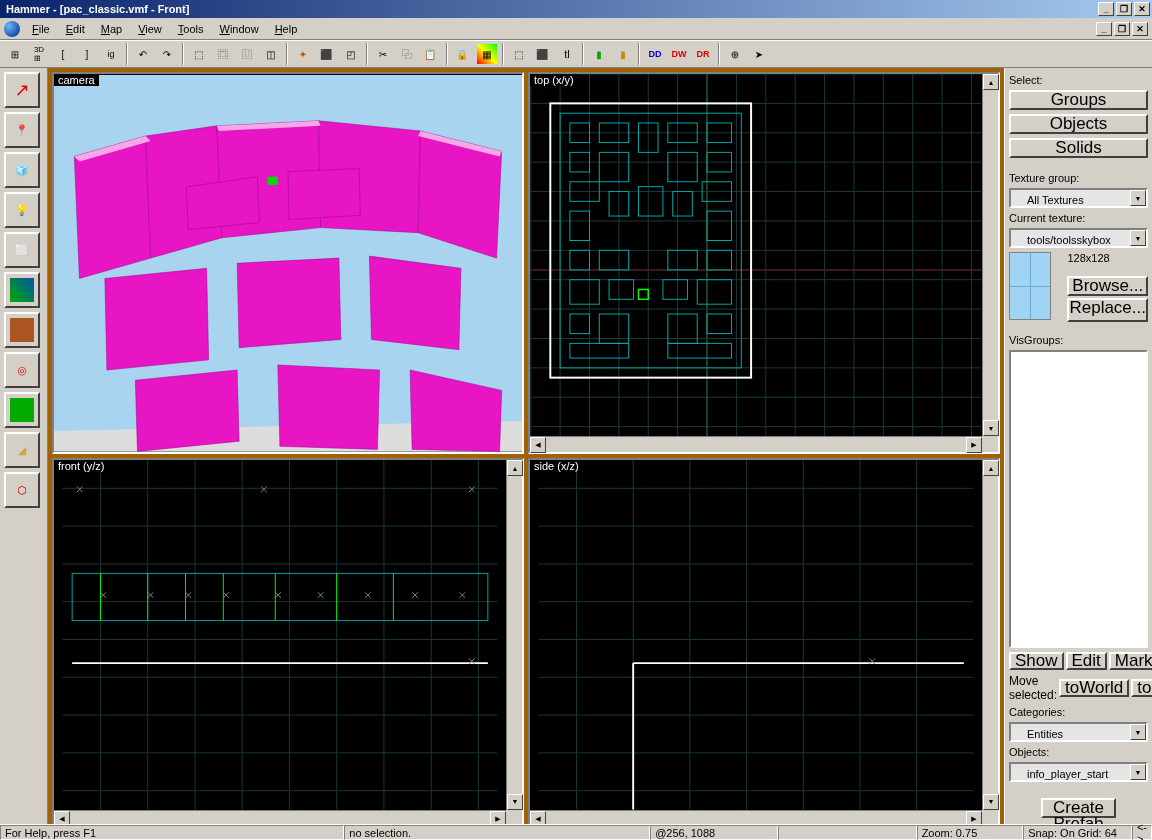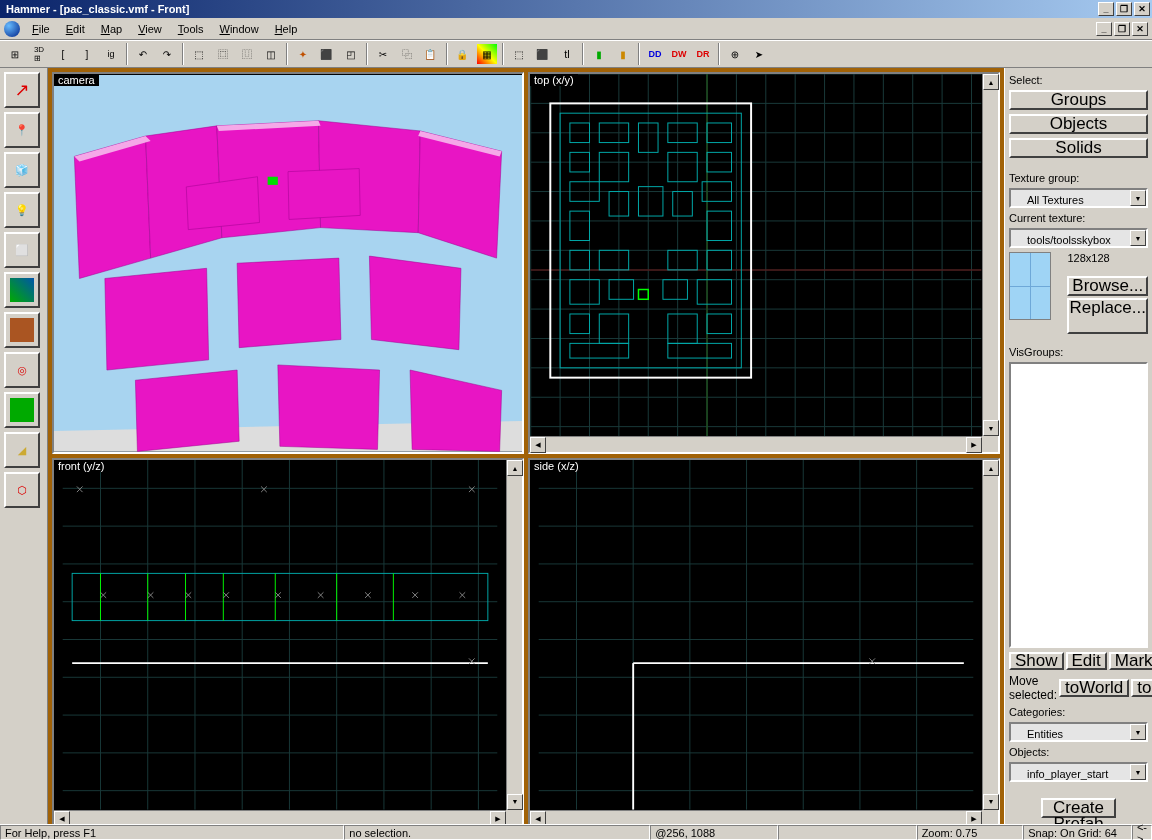--- a/index.html
+++ b/index.html
@@ -393,21 +393,21 @@
     <div class="combo">
         <span>tools/toolsskybox</span>
         <div class="dd">▼</div>
       </div>
     <div style="display:flex;gap:16px">
       <div class="texprev"></div>
       <div style="flex:1;display:flex;flex-direction:column;gap:2px">
         <div class="lbl">128x128</div>
         <div style="height:8px"></div>
         <div class="btn" style="height:20px">Browse...</div>
-        <div class="btn" style="height:36px">Replace...</div>
+        <div class="btn" style="height:24px">Replace...</div>
       </div>
     </div>
     <div style="height:4px"></div>
     <div class="lbl">VisGroups:</div>
     <div class="visbox"></div>
     <div style="display:flex;gap:2px">
       <div class="btn sm">Show</div>
       <div class="btn sm">Edit</div>
       <div class="btn sm">Mark</div>
       <div class="btn sm">↑</div>

